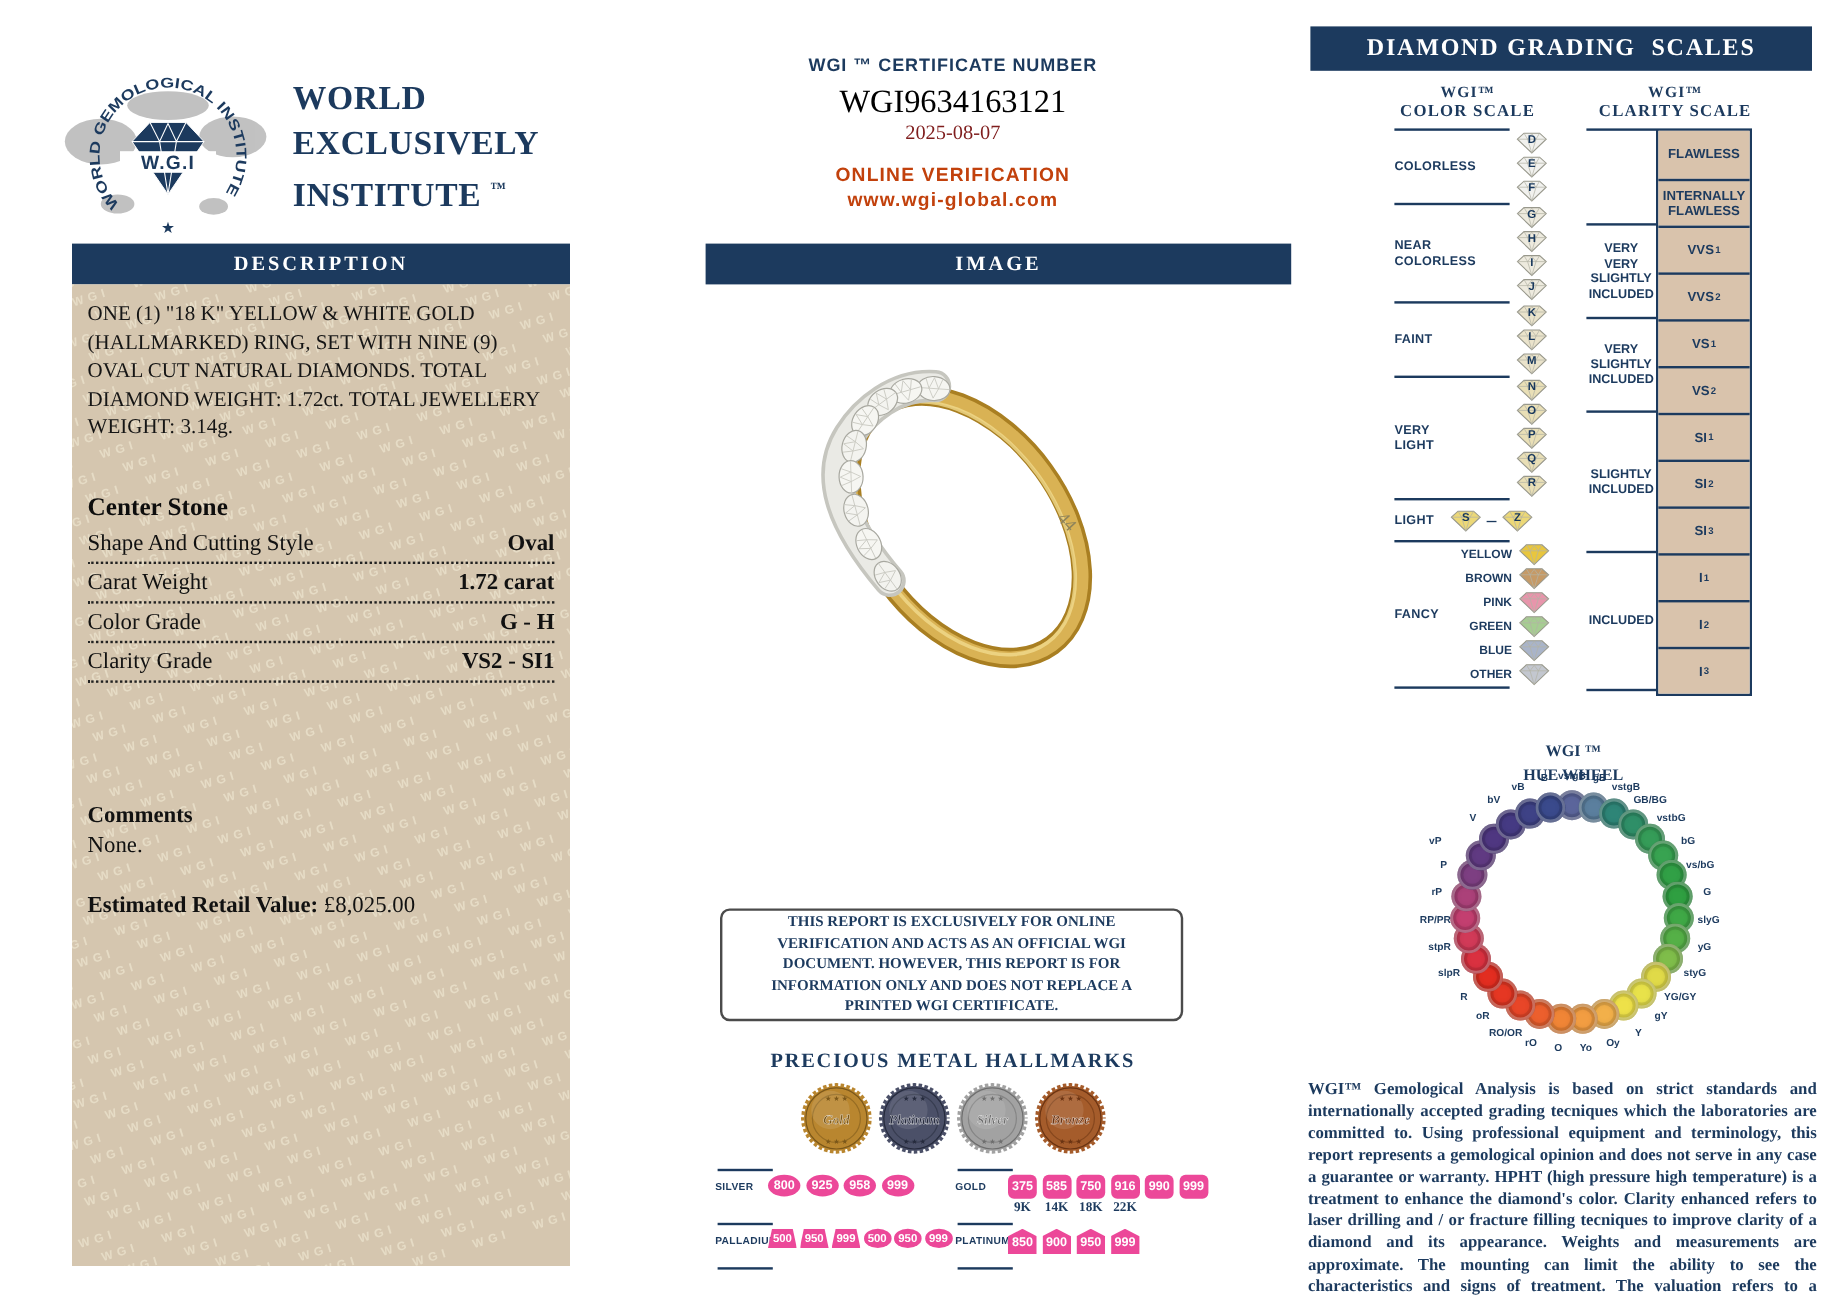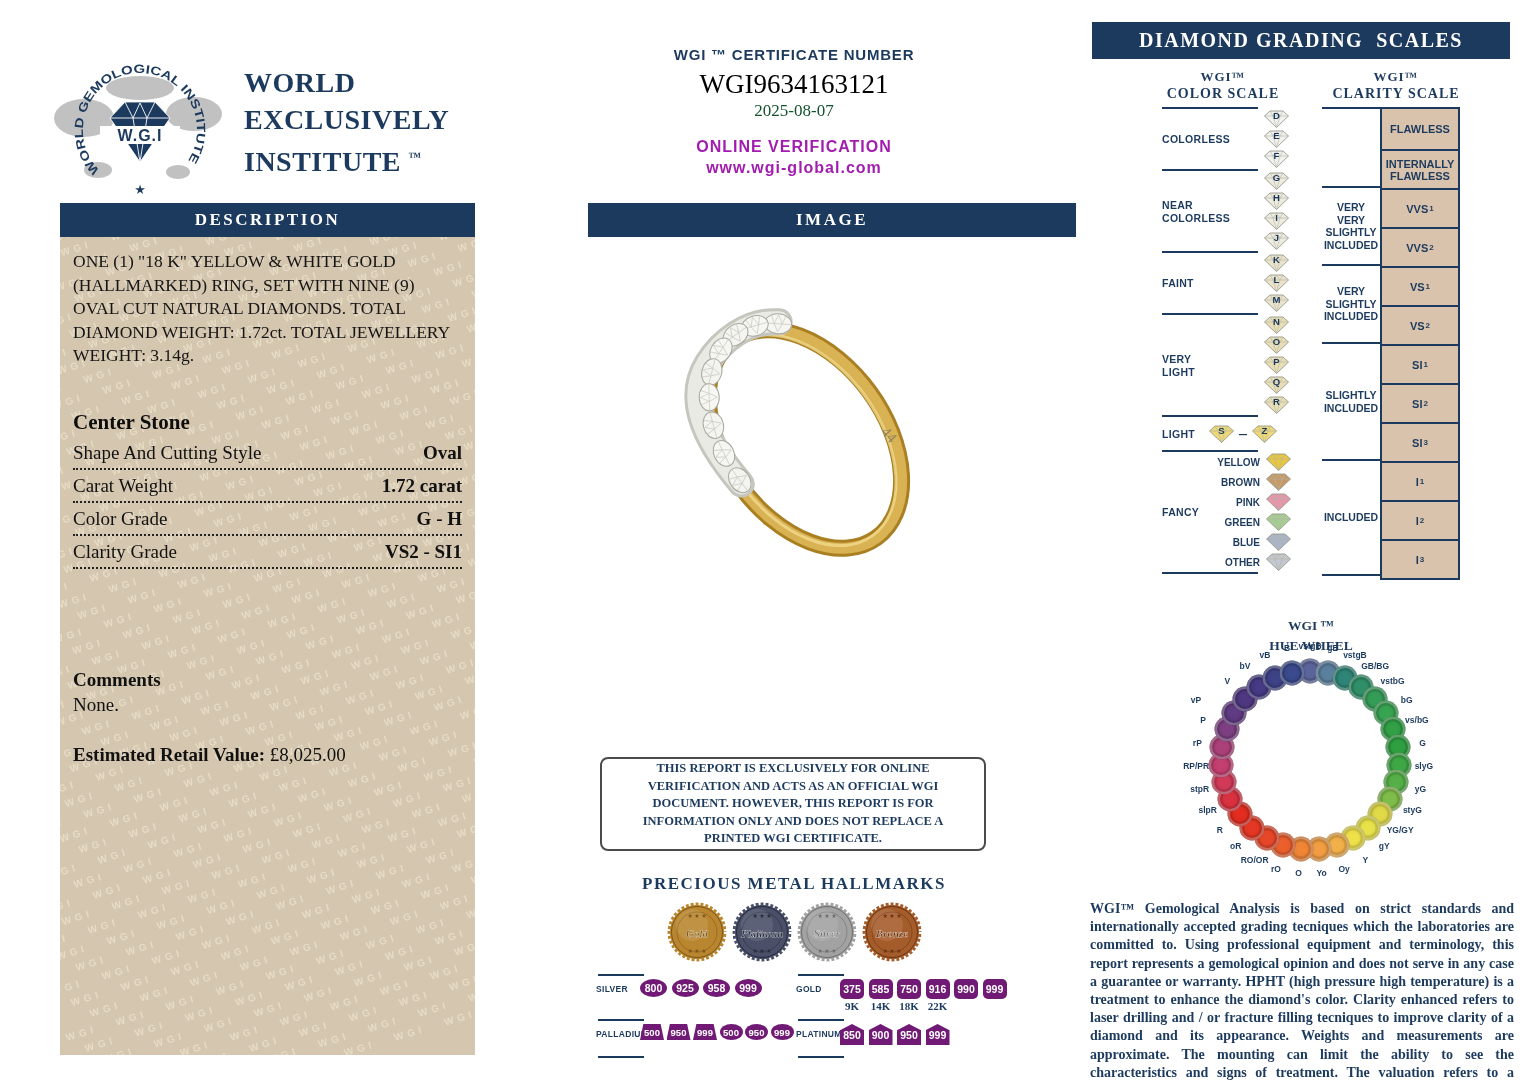--- a/index.html
+++ b/index.html
@@ -26,44 +26,44 @@
   .spec-value{font-weight:bold;}
   .comments-h{margin:100px 13px 0;font-size:19px;font-weight:bold;}
   .comments-v{margin:3px 13px 0;font-size:19px;font-family:Liberation Serif, serif;}
   .retail{margin:28px 13px 0;font-size:19px;}
   .retail .lbl{font-weight:bold;}
   
   .cert-head{left:588px;top:46px;width:412px;text-align:center;}
   .cert-label{font-family:"Liberation Sans",sans-serif;font-weight:bold;font-size:15px;
       letter-spacing:.8px;color:#1c3a5e;}
   .cert-number{margin-top:6px;font-size:27px;color:#000;}
-  .cert-date{margin-top:1px;font-size:17px;color:#14532d;}
+  .cert-date{margin-top:1px;font-size:17px;color:#7f1d1d;}
   .verify{margin-top:15px;font-family:"Liberation Sans",sans-serif;font-weight:bold;
-      font-size:16px;color:#a21caf;letter-spacing:1px;line-height:21px;}
+      font-size:16px;color:#c2410c;letter-spacing:1px;line-height:21px;}
   .img-bar{left:588px;top:203px;width:488px;height:34px;font-size:17px;letter-spacing:2.5px;}
   .ring-wrap{left:630px;top:244px;width:340px;height:372px;}
   .disclaimer{left:600px;top:757px;width:386px;height:94px;border:2px solid #4b4b4b;
       border-radius:8px;display:flex;align-items:center;justify-content:center;text-align:center;
       font-weight:bold;font-size:12.5px;line-height:17.5px;color:#1c3a5e;padding:0 24px;
       box-sizing:border-box;}
   .hallmarks-h{left:588px;top:874px;width:412px;text-align:center;font-weight:bold;
       font-size:17px;letter-spacing:1.5px;color:#1c3a5e;}
   .seals-row{left:588px;top:900px;width:412px;display:flex;justify-content:center;gap:1px;}
   .hm-grid{left:596px;top:970px;width:420px;display:flex;}
   .hm-col{width:200px;}
   .hm-col:nth-child(2){width:218px;}
   .hm-rule{width:46px;border-top:2px solid #1c3a5e;margin:4px 0 3px 2px;}
   .hm-row{display:flex;align-items:flex-start;height:36px;}
   .hm-row.second{height:28px;}
   .hm-metal{width:44px;font-family:"Liberation Sans",sans-serif;font-weight:bold;font-size:8.5px;
       color:#1c3a5e;letter-spacing:.3px;padding-top:5px;flex-shrink:0;}
   .hm-badges{display:flex;gap:4.5px;align-items:flex-start;}
   .hm-badges.tight{gap:2.5px;}
   .hm-bwrap{display:flex;flex-direction:column;align-items:center;flex-shrink:0;}
-  .hm-badge{background:#701a75;color:#fff;font-family:"Liberation Sans",sans-serif;
+  .hm-badge{background:#ec4899;color:#fff;font-family:"Liberation Sans",sans-serif;
       font-weight:bold;font-size:10.5px;display:flex;align-items:center;justify-content:center;}
   .shape-oval{width:27px;height:18px;border-radius:50%;}
   .shape-square{width:24px;height:20px;border-radius:5px;}
   .shape-trapezoid{width:26px;height:16px;clip-path:polygon(14% 0,86% 0,100% 100%,0 100%);}
   .shape-house{width:24px;height:21px;clip-path:polygon(50% 0,100% 30%,100% 100%,0 100%,0 30%);}
   .hm-badges.tight .shape-oval{width:23px;height:16px;font-size:9.5px;}
   .hm-badges.tight .shape-trapezoid{width:24px;height:16px;font-size:9.5px;}
   .hm-sub{font-weight:bold;font-size:11px;color:#1c3a5e;margin-top:1px;
       font-family:"Liberation Serif",serif;}
   

